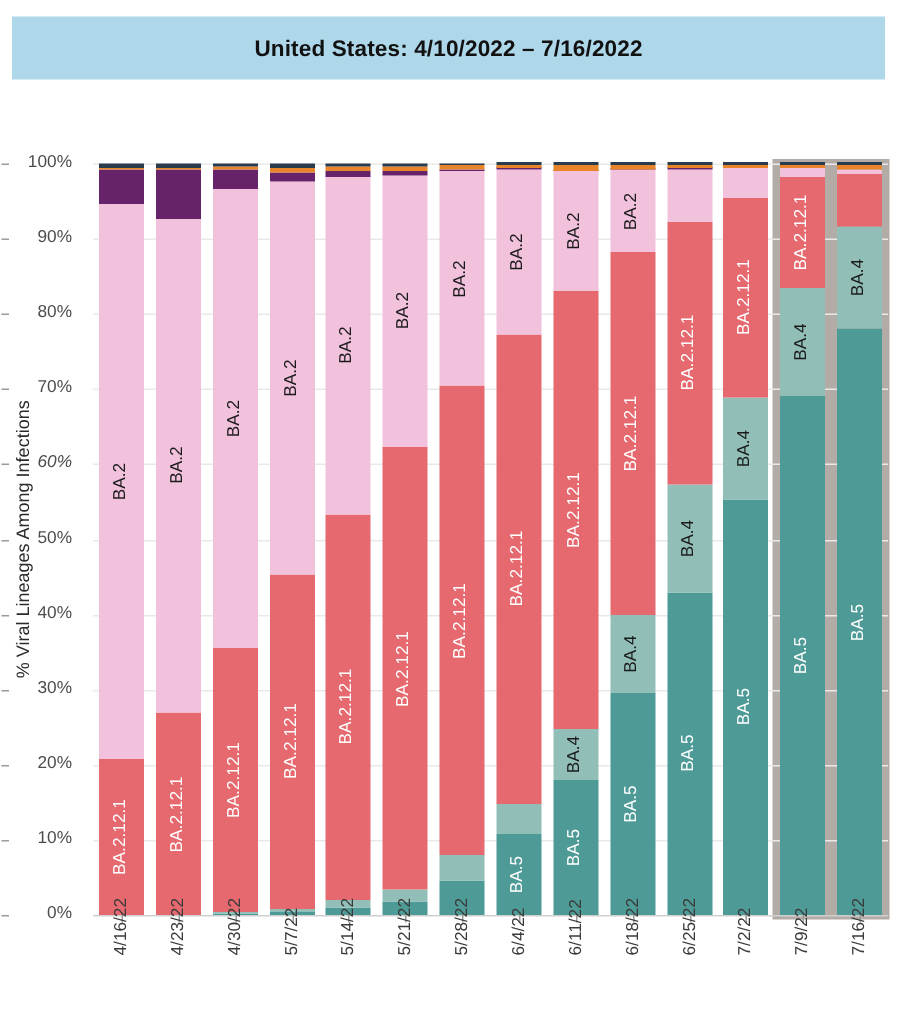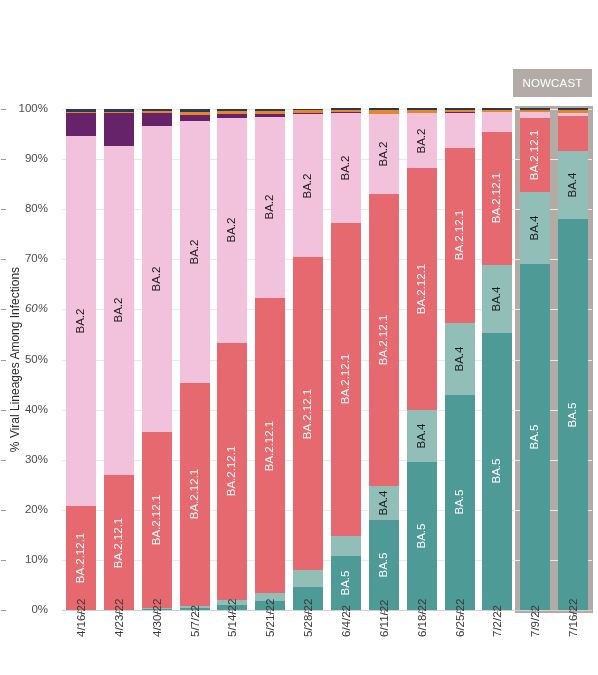--- a/index.html
+++ b/index.html
@@ -116,24 +116,24 @@
     transform-origin: left top;
     transform: rotate(-90deg) translate(-100%, 0);
     white-space: nowrap;
   }
 </style>
 </head>
 <body>
 
 <div id="app">
 
-
-  <div class="nowcast-box">
-    <span>NOWCAST</span>
+  <div class="banner">
+    <div class="banner-title">United States: 4/10/2022 – 7/16/2022</div>
   </div>
+
 
   <div class="ylabel-wrap">
     <div class="ylabel">% Viral Lineages Among Infections</div>
   </div>
 
   <div id="plot">
       <div class="nowcast-band" style="left: 453.214px; width: 77.8571px; background: rgb(179, 172, 166);"></div>
       <div class="gridline base" style="top: 501px;"></div>
       <div class="ytick" style="top: 501px;">0%<div class="ytick-mark" style="top: 7px;"></div></div>
       <div class="gridline" style="top: 450.9px;"></div>

